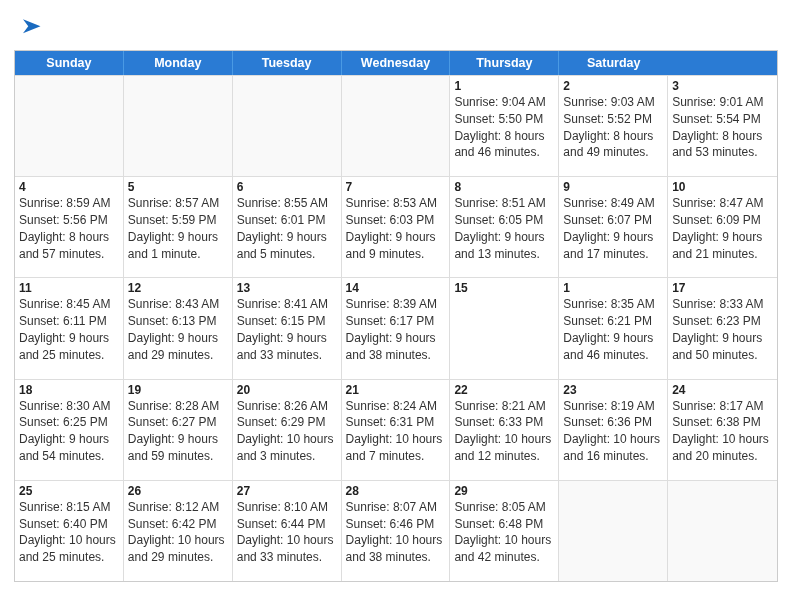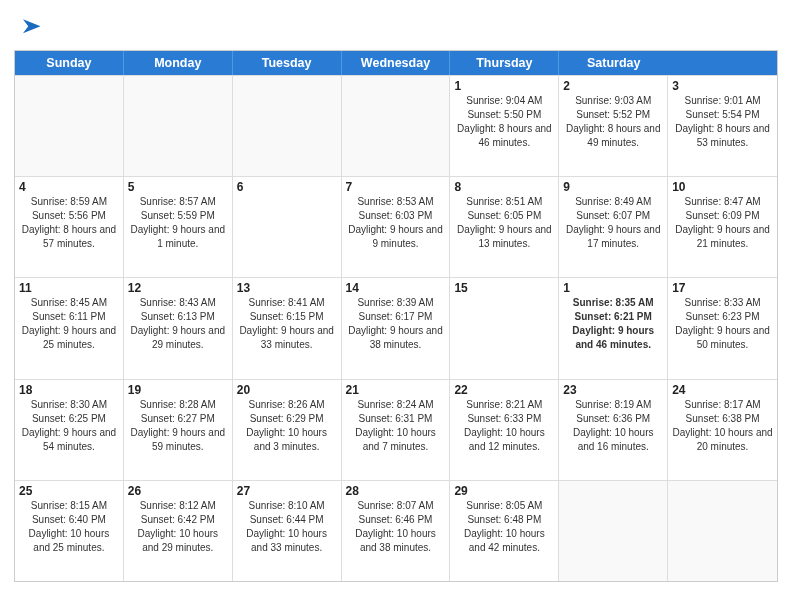--- a/index.html
+++ b/index.html
@@ -95,24 +95,23 @@
     }
     .cal-cell:last-child { border-right: none; }
     .cal-cell.empty { background: #f9f9f9; }
     .day-num {
       font-weight: bold;
       font-size: 12px;
       color: #222;
       margin-bottom: 1px;
     }
     .day-info {
-      font-size: 10px;
+      font-size: 12px;
       color: #333;
       line-height: 1.4;
-      text-align: center;
     }
   </style>
 </head>
 <body>
 
 <div class="page">
   <div class="header">
     <div class="logo">
       <div>
         <div style="display:flex;align-items:center;">
@@ -175,20 +174,23 @@
 Daylight: 8 hours and 57 minutes.</div>
           </div>
           <div class="cal-cell">
             <div class="day-num">5</div>
             <div class="day-info" style="white-space: pre-line;">Sunrise: 8:57 AM
 Sunset: 5:59 PM
 Daylight: 9 hours and 1 minute.</div>
           </div>
           <div class="cal-cell">
             <div class="day-num">6</div>
+            <div class="day-info" style="white-space: pre-line;">Sunrise: 8:55 AM
+Sunset: 6:01 PM
+Daylight: 9 hours and 5 minutes.</div>
           </div>
           <div class="cal-cell">
             <div class="day-num">7</div>
             <div class="day-info" style="white-space: pre-line;">Sunrise: 8:53 AM
 Sunset: 6:03 PM
 Daylight: 9 hours and 9 minutes.</div>
           </div>
           <div class="cal-cell">
             <div class="day-num">8</div>
             <div class="day-info" style="white-space: pre-line;">Sunrise: 8:51 AM
@@ -231,21 +233,21 @@
             <div class="day-num">14</div>
             <div class="day-info" style="white-space: pre-line;">Sunrise: 8:39 AM
 Sunset: 6:17 PM
 Daylight: 9 hours and 38 minutes.</div>
           </div>
           <div class="cal-cell">
             <div class="day-num">15</div>
           </div>
           <div class="cal-cell">
             <div class="day-num">1</div>
-            <div class="day-info" style="white-space: pre-line; font-weight: bold;">Sunrise: 8:35 AM
+            <div class="day-info" style="white-space: pre-line;">Sunrise: 8:35 AM
 Sunset: 6:21 PM
 Daylight: 9 hours and 46 minutes.</div>
           </div>
           <div class="cal-cell">
             <div class="day-num">17</div>
             <div class="day-info" style="white-space: pre-line;">Sunrise: 8:33 AM
 Sunset: 6:23 PM
 Daylight: 9 hours and 50 minutes.</div>
           </div>
         </div>

